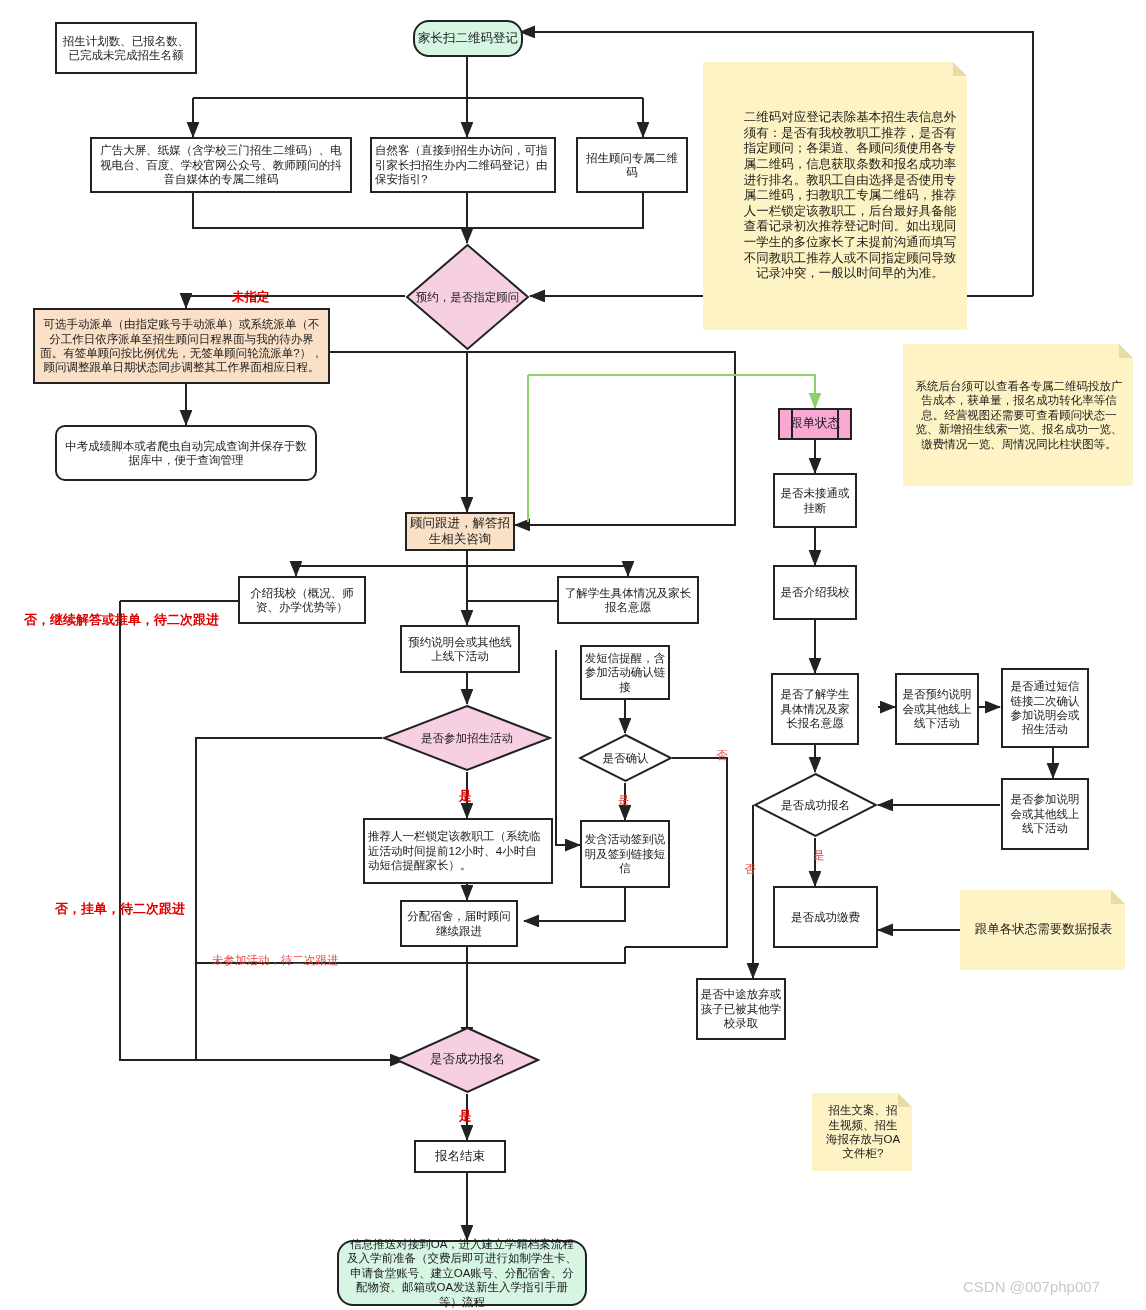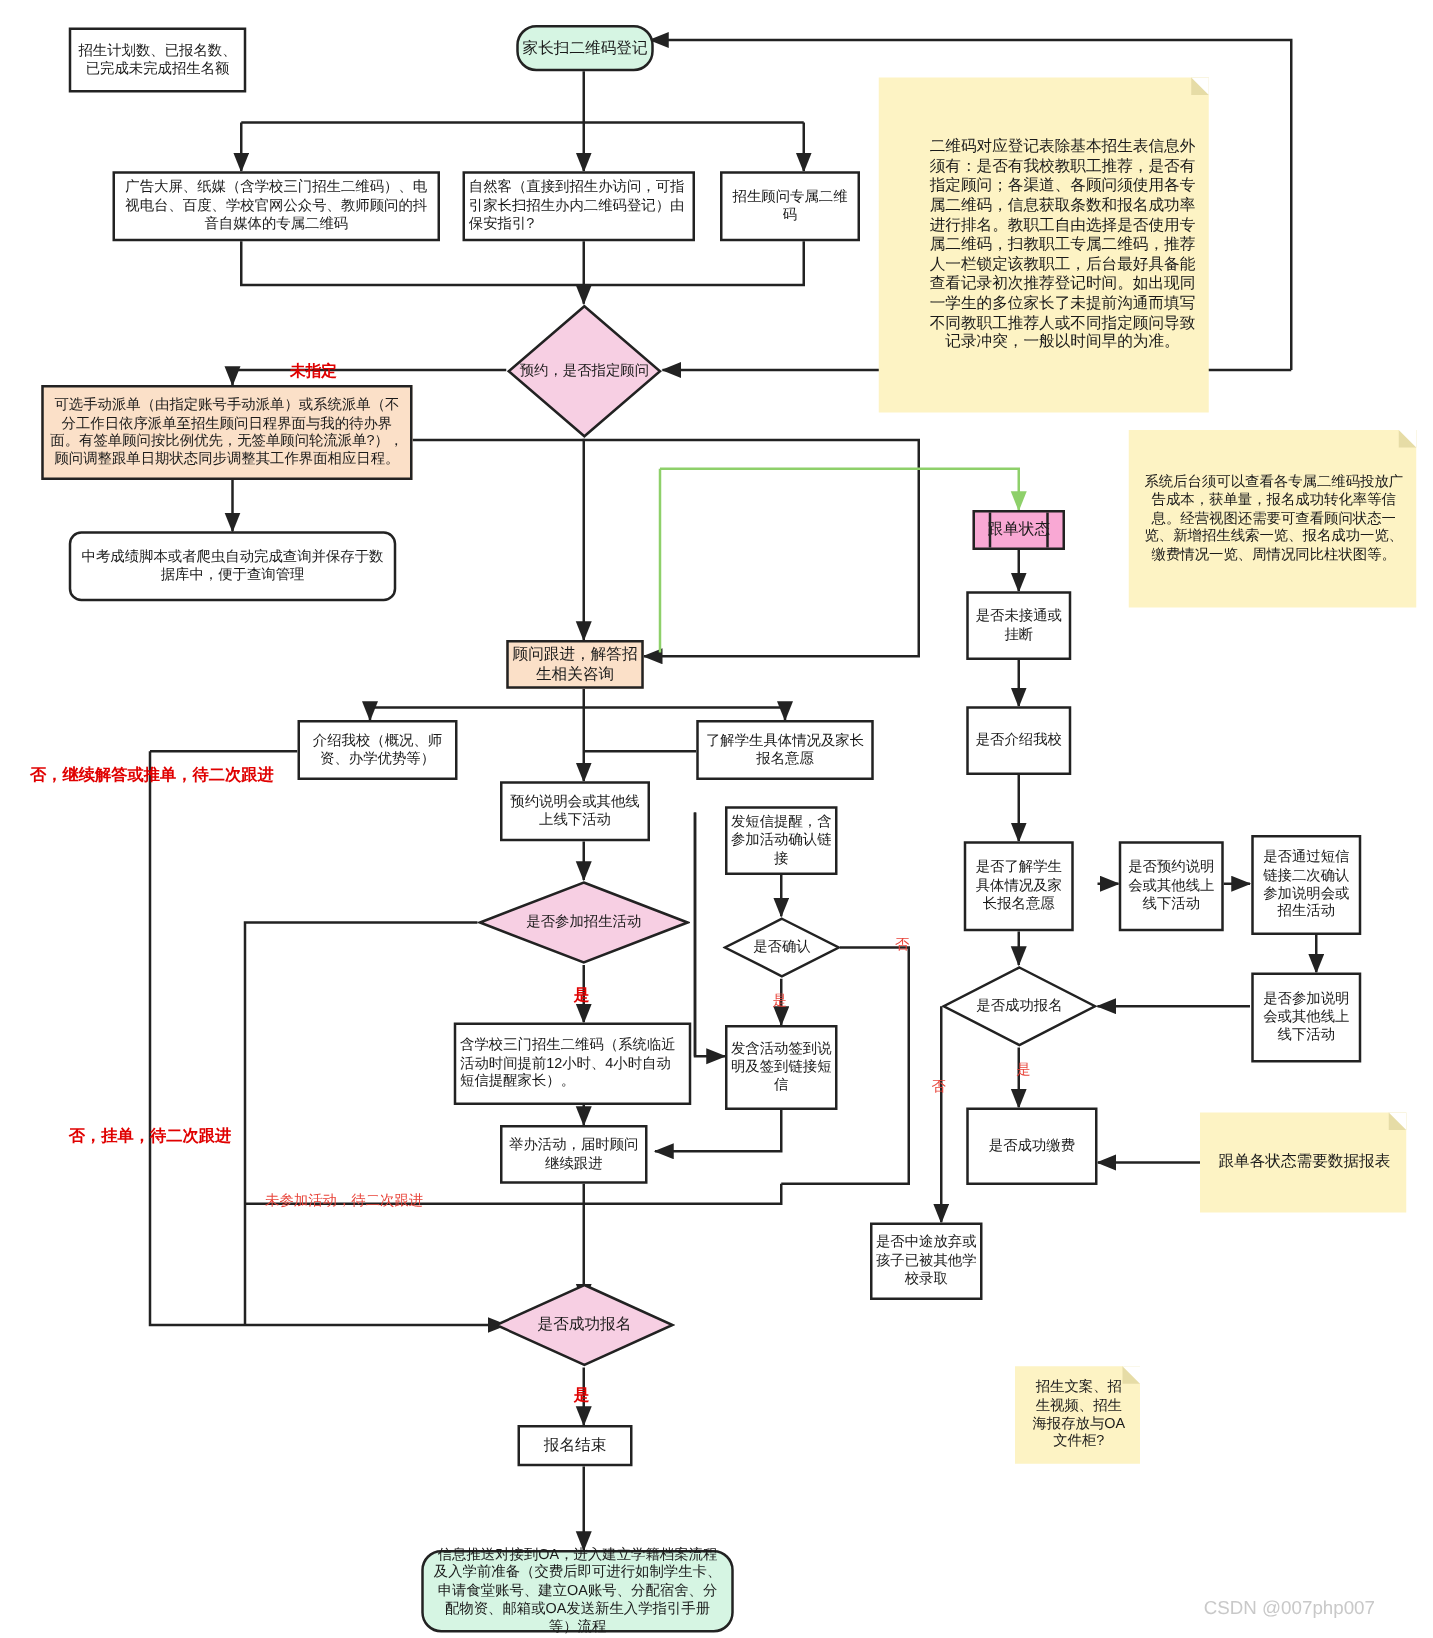--- a/index.html
+++ b/index.html
@@ -162,23 +162,23 @@
 
   <div class="diamond-wrap" style="left:578px;top:733px;width:95px;height:50px;">
     <svg width="95" height="50" viewBox="0 0 95 50">
         <polygon points="47.5,2 93,25 47.5,48 2,25" fill="#ffffff" stroke="#222" stroke-width="2"></polygon>
       </svg>
     <div class="diamond-label f11">是否确认</div>
   </div>
 
   <div class="node rect f11" style="left:580px;top:820px;width:90px;height:68px;padding:2px;">发含活动签到说明及签到链接短信</div>
 
-  <div class="node rect f11" style="left:363px;top:818px;width:190px;height:66px;padding:3px;justify-content:flex-start;text-align:left;">含学校三门招生二维码（系统临近活动时间提前12小时、4小时自动短信提醒家长）。</div>
-
-  <div class="node rect f11" style="left:400px;top:900px;width:118px;height:47px;padding:2px;">举办活动，届时顾问继续跟进</div>
+  <div class="node rect f11" style="left:363px;top:818px;width:190px;height:66px;padding:3px;justify-content:flex-start;text-align:left;">推荐人一栏锁定该教职工（系统临近活动时间提前12小时、4小时自动短信提醒家长）。</div>
+
+  <div class="node rect f11" style="left:400px;top:900px;width:118px;height:47px;padding:2px;">分配宿舍，届时顾问继续跟进</div>
 
   <div class="diamond-wrap" style="left:395px;top:1026px;width:145px;height:68px;">
     <svg width="145" height="68" viewBox="0 0 145 68">
         <polygon points="72.5,2 143,34 72.5,66 2,34" fill="#f7cfe3" stroke="#222" stroke-width="2"></polygon>
       </svg>
     <div class="diamond-label f12">是否成功报名</div>
   </div>
 
   <div class="node rect f12" style="left:414px;top:1140px;width:92px;height:33px;">报名结束</div>
 

